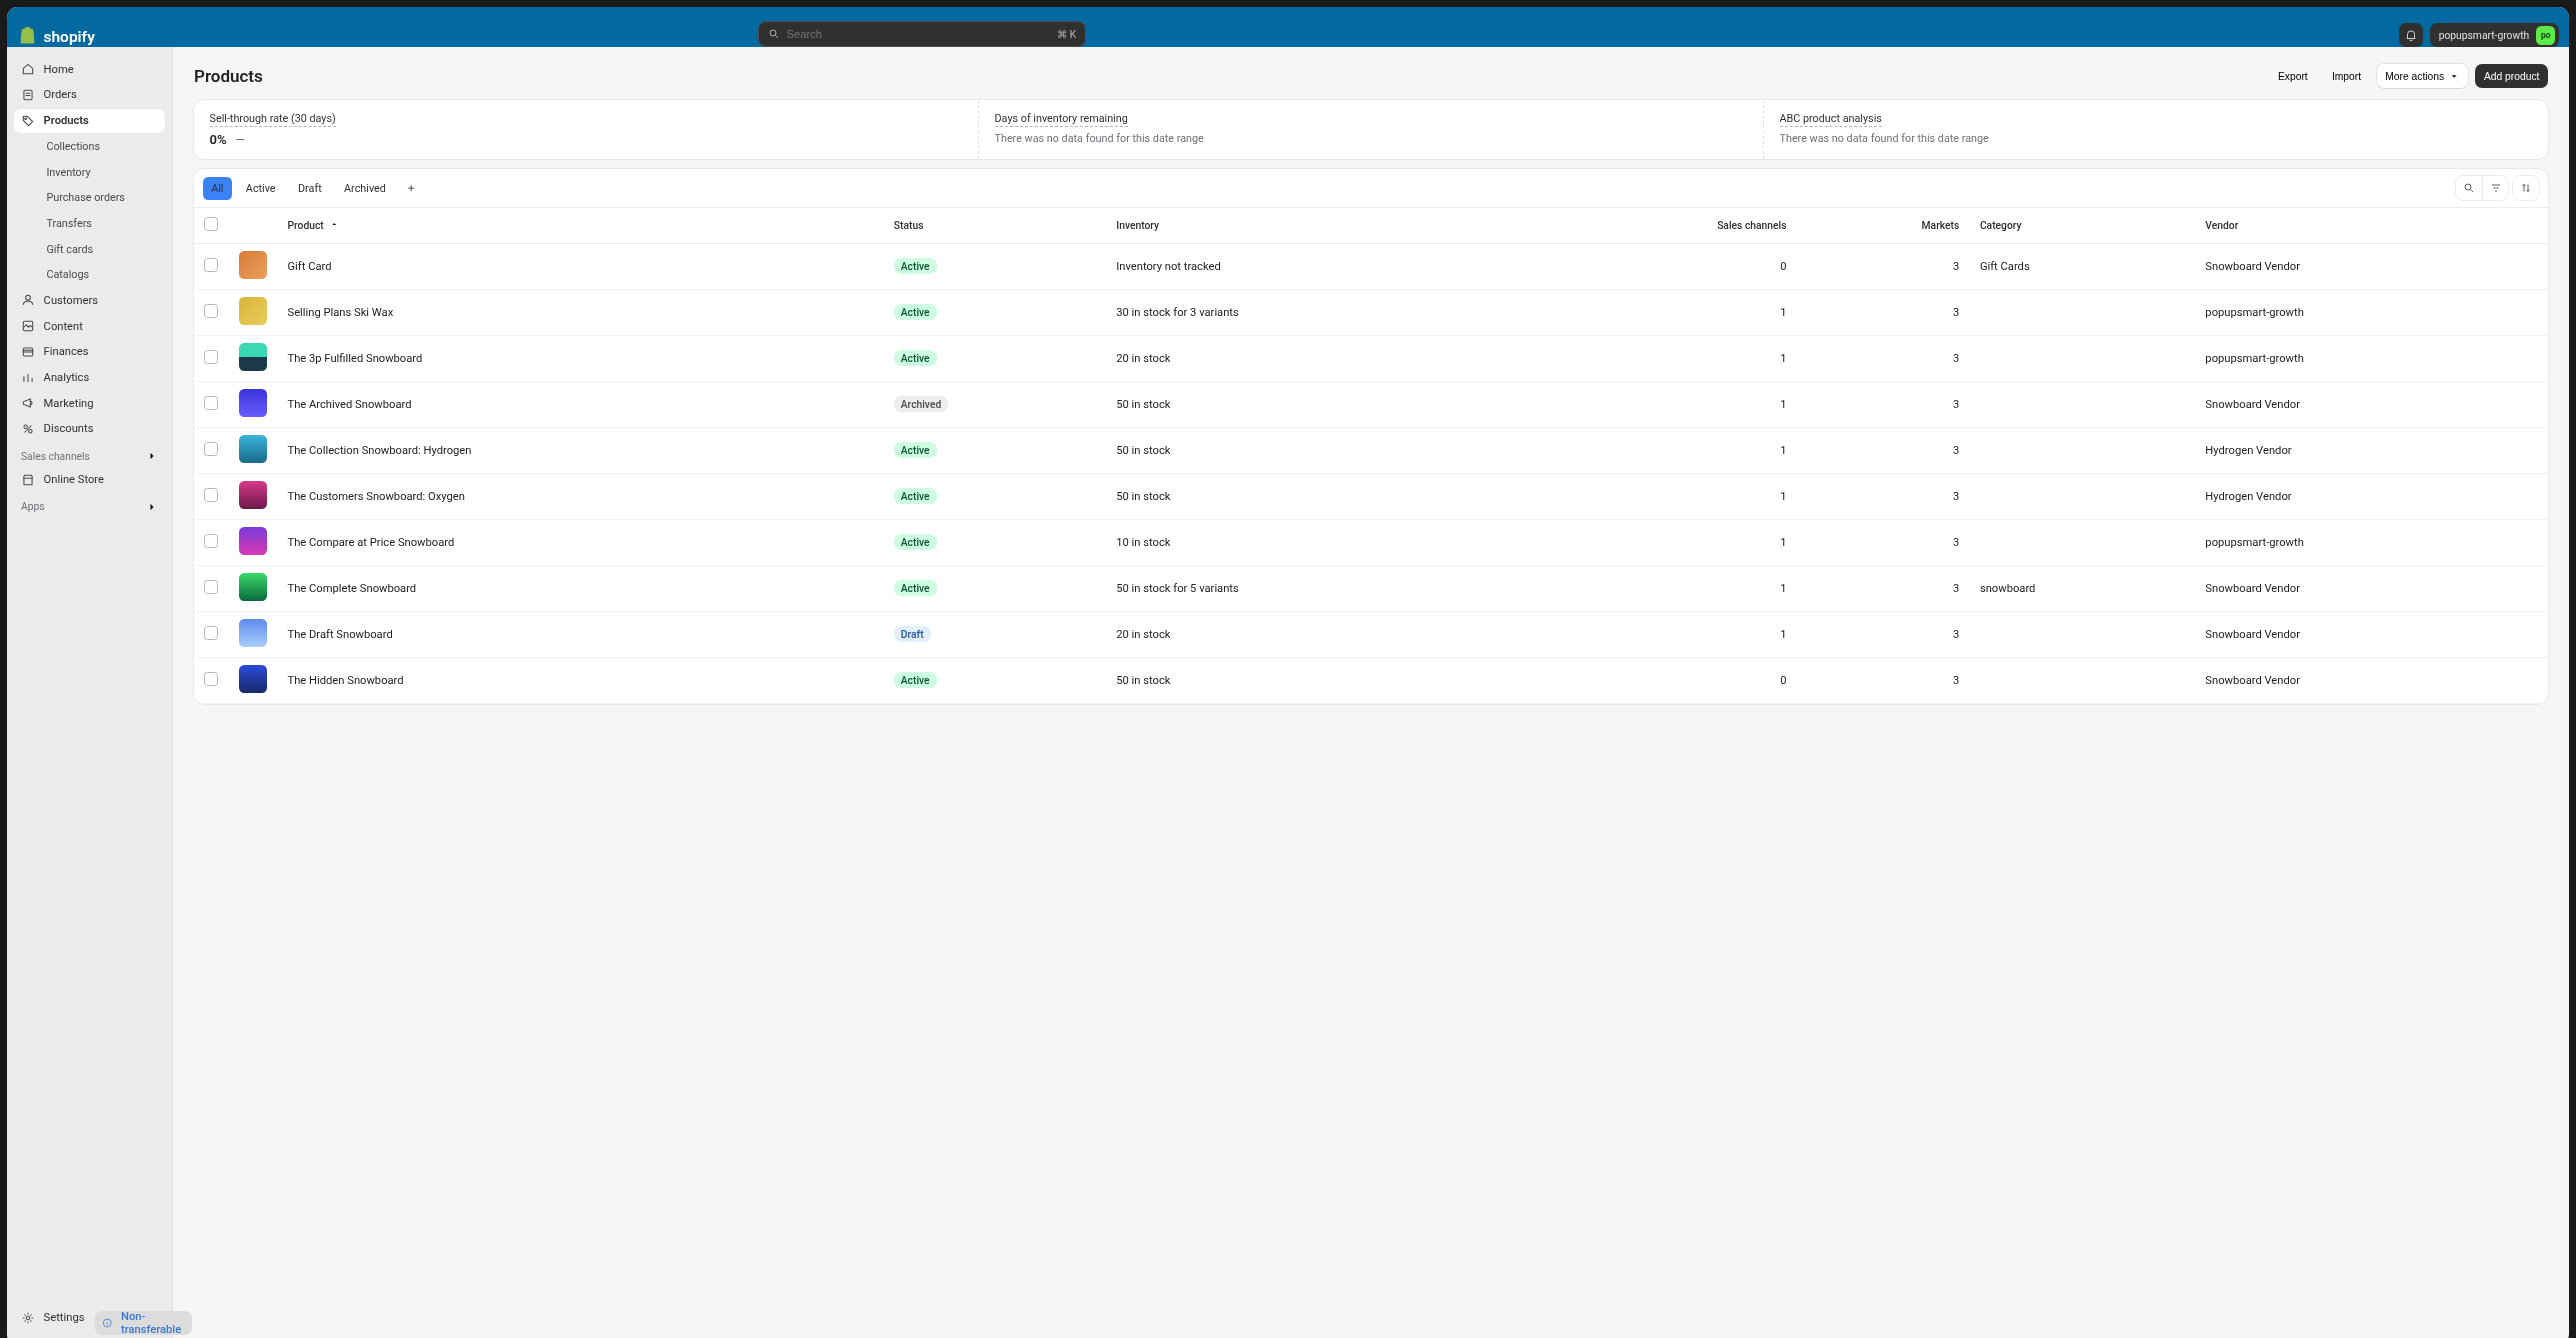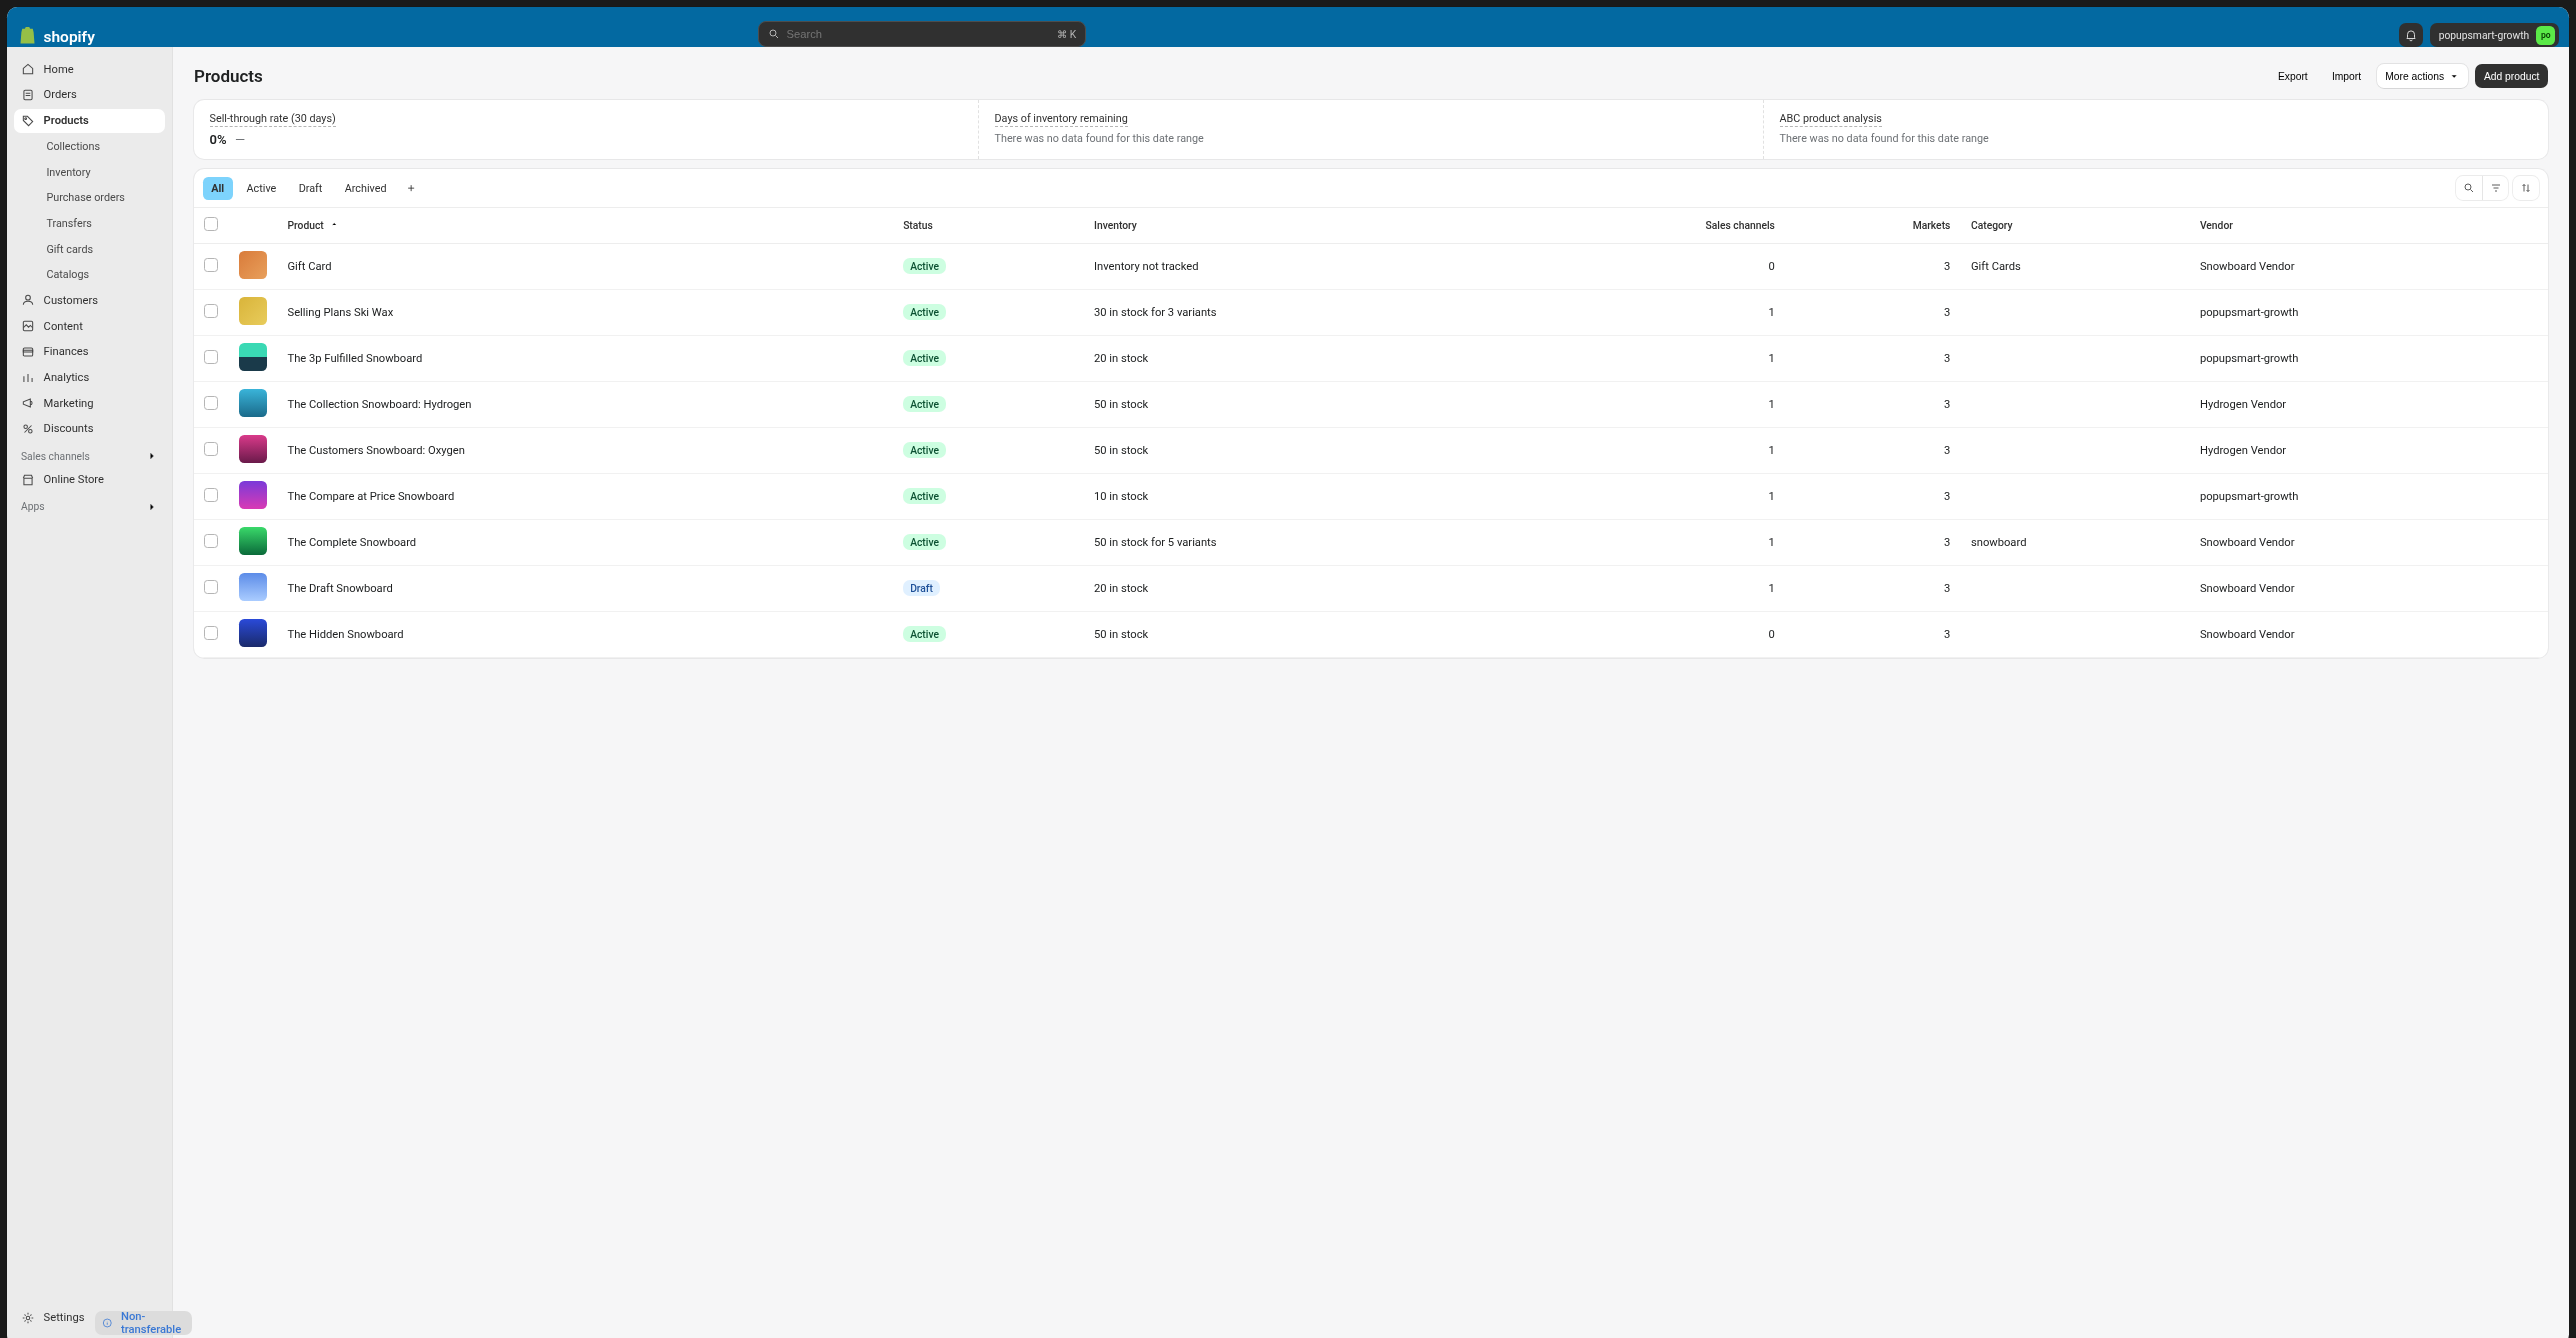--- a/index.html
+++ b/index.html
@@ -50,21 +50,21 @@
     .metrics { background: #fff; border-radius: 10.3px; box-shadow: 0 0 0 0.9px rgba(0,0,0,0.06); display: flex; margin-bottom: 10.3px; }
     .metric { flex: 1; padding: 12px 15.5px; border-right: 0.9px dashed #e1e1e1; }
     .metric:last-child { border-right: none; }
     .metric .label { font-size: 10.8px; color: #303030; border-bottom: 0.9px dashed #b5b5b5; display: inline-block; padding-bottom: 0.9px; }
     .metric .value { font-size: 13px; font-weight: 600; margin-top: 5.2px; }
     .metric .sub { font-size: 10.8px; color: #6d7175; margin-top: 5.2px; }
 
     .table-card { background: #fff; border-radius: 10.3px; box-shadow: 0 0 0 0.9px rgba(0,0,0,0.06); overflow: hidden; }
     .table-toolbar { display: flex; align-items: center; padding: 7px 8.6px; border-bottom: 0.9px solid #ededed; gap: 5.2px; }
     .tab { height: 22.4px; padding: 0 8.6px; border-radius: 5.2px; font-size: 10.8px; display: flex; align-items: center; cursor: pointer; color: #303030; }
-    .tab.active { background: #7dd3fc; font-weight: 700; }
+    .tab.active { background: #3b82f6; font-weight: 400; }
     .tab.icon-only { width: 22.4px; padding: 0; justify-content: center; }
     .toolbar-right { margin-left: auto; display: flex; gap: 5.2px; }
     .tool-pill { height: 24px; border-radius: 7px; background: #fff; box-shadow: 0 0 0 0.9px rgba(0,0,0,0.08); display: flex; align-items: center; }
     .tool-pill .seg { width: 26px; height: 100%; display:flex; align-items:center; justify-content:center; }
     .tool-pill .seg + .seg { border-left: 0.9px solid #e5e5e5; }
     .tool-pill svg { width: 12px; height: 12px; stroke: #4a4a4a; fill:none; stroke-width:1.8; }
 
     table { width: 100%; border-collapse: collapse; }
     thead th { text-align: left; font-size: 10.3px; font-weight: 500; color: #303030; padding: 8.6px 10.3px; border-bottom: 0.9px solid #ededed; white-space: nowrap; }
     thead th.sorted svg { width: 8.6px; height: 8.6px; stroke: #303030; margin-left: 3.4px; }
@@ -370,20 +370,31 @@
                 <td>The 3p Fulfilled Snowboard</td>
                 <td><span class="status-badge active">Active</span></td>
                 <td>20 in stock</td>
                 <td class="num">1</td>
                 <td class="num">3</td>
                 <td></td>
                 <td>popupsmart-growth</td>
               </tr>
               <tr>
                 <td><span class="chk"></span></td>
+                <td><span class="thumb purple"></span></td>
+                <td>The Archived Snowboard</td>
+                <td><span class="status-badge archived">Archived</span></td>
+                <td>50 in stock</td>
+                <td class="num">1</td>
+                <td class="num">3</td>
+                <td></td>
+                <td>Snowboard Vendor</td>
+              </tr>
+              <tr>
+                <td><span class="chk"></span></td>
                 <td><span class="thumb cyan"></span></td>
                 <td>The Collection Snowboard: Hydrogen</td>
                 <td><span class="status-badge active">Active</span></td>
                 <td>50 in stock</td>
                 <td class="num">1</td>
                 <td class="num">3</td>
                 <td></td>
                 <td>Hydrogen Vendor</td>
               </tr>
               <tr>

